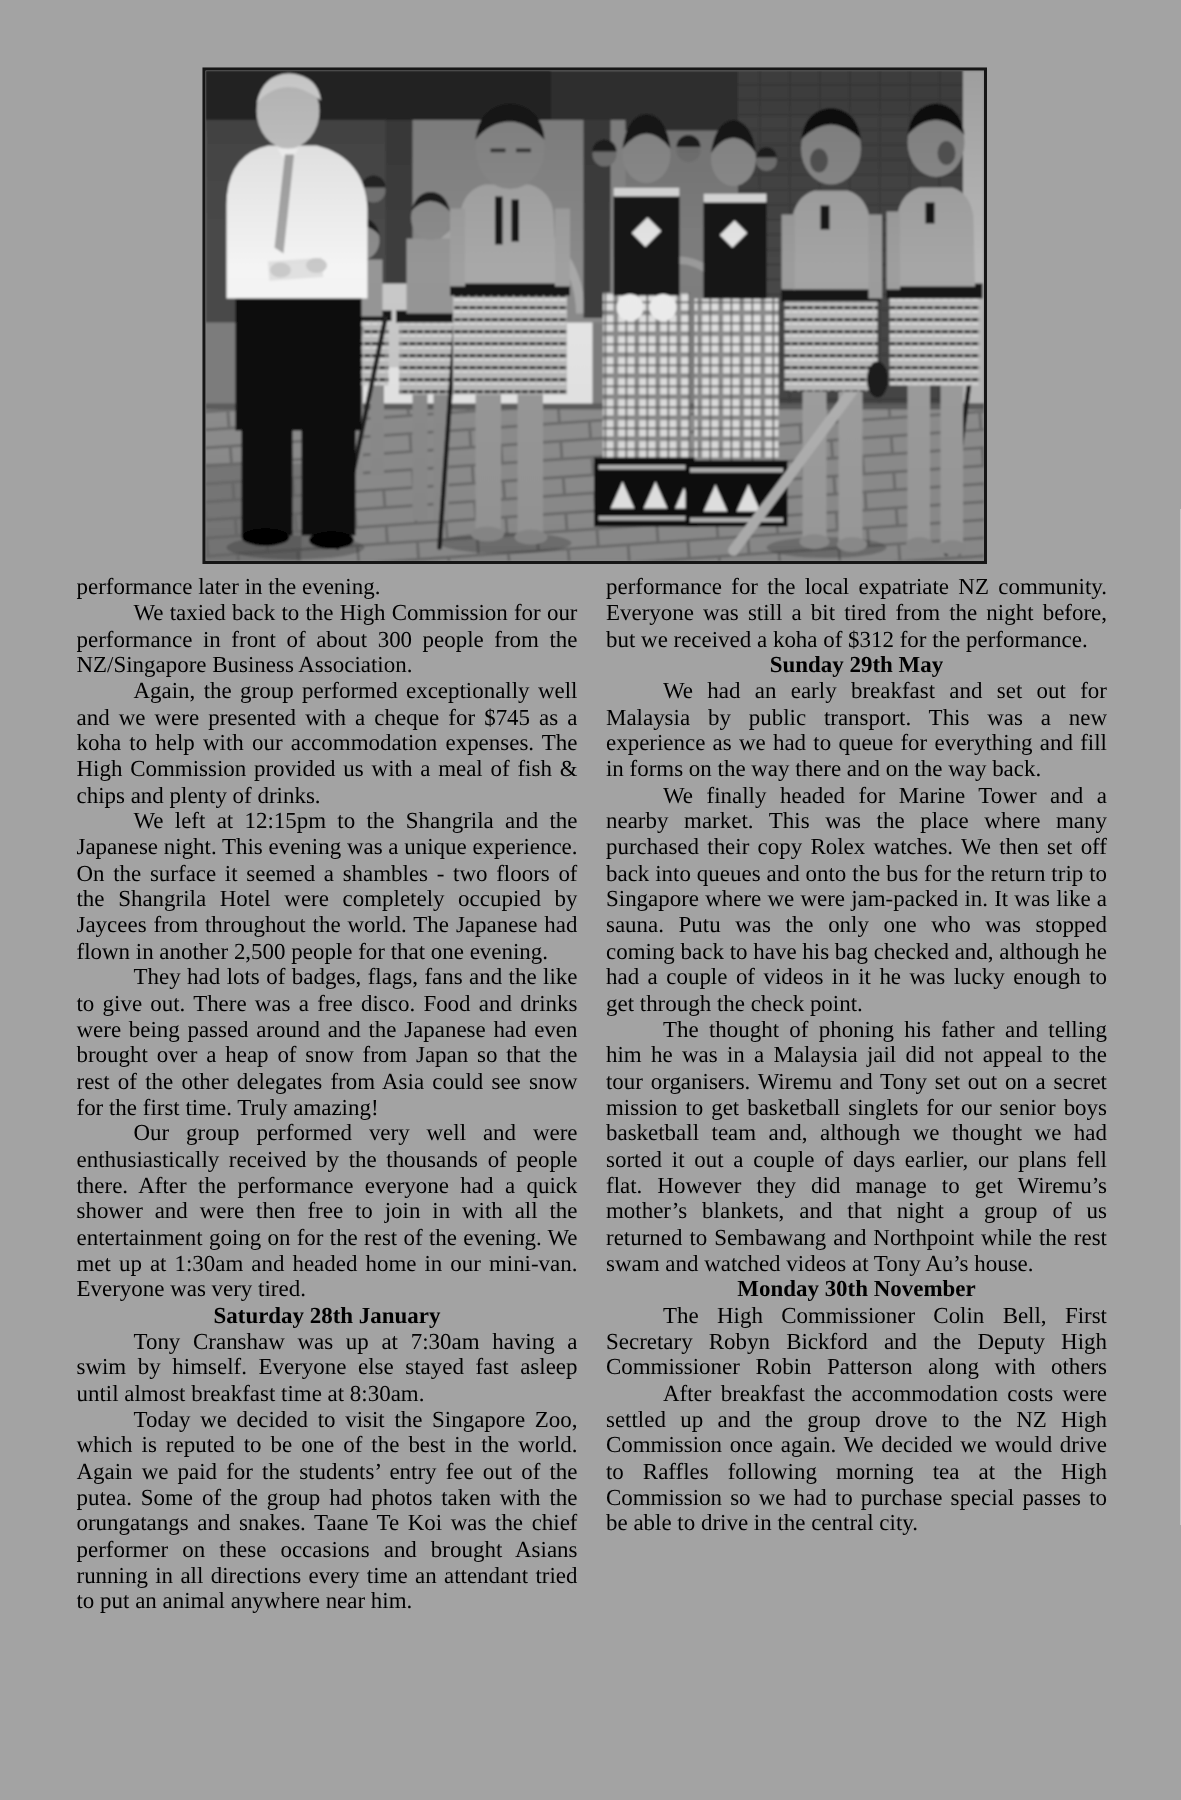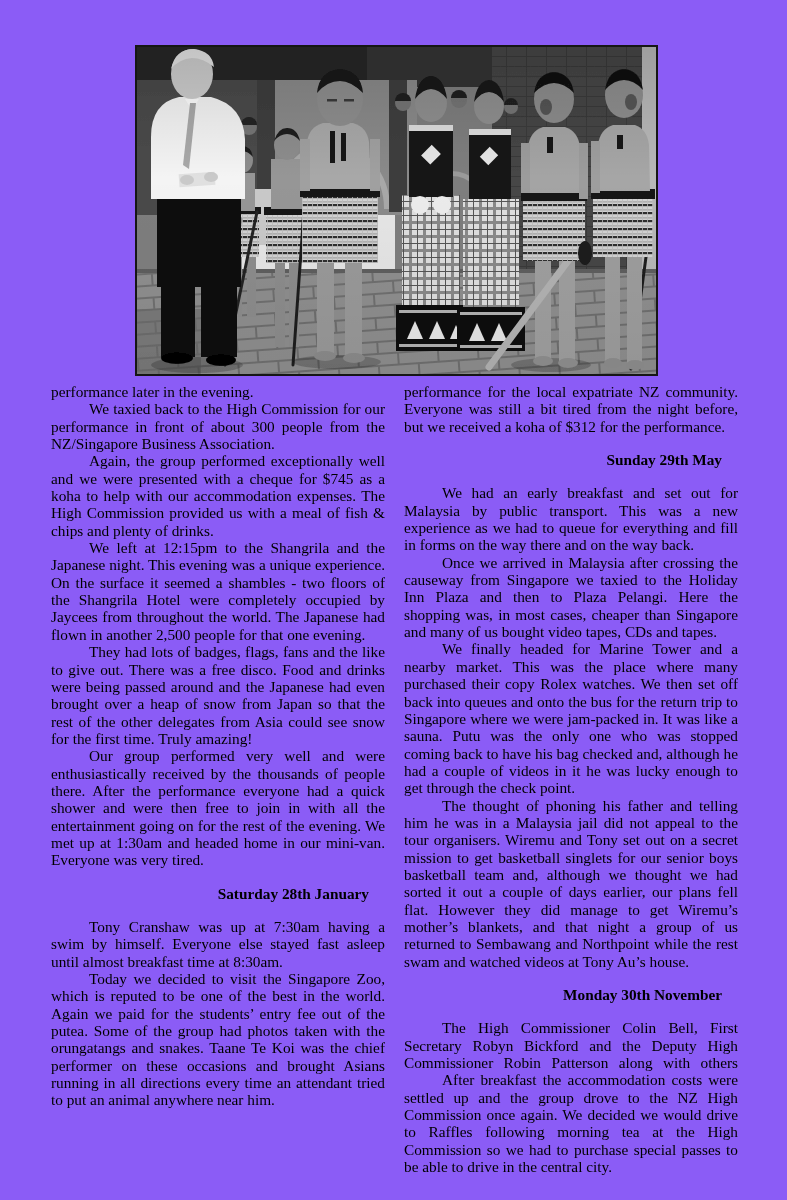--- a/index.html
+++ b/index.html
@@ -1,40 +1,40 @@
 <!DOCTYPE html>
 <html><head>
 <meta charset="utf-8">
 <style>
   html,body{margin:0;padding:0}
   body{
     width:787px;height:1200px;position:relative;overflow:hidden;
     background:#ffffff;color:#000;
     font-family:"Liberation Serif","DejaVu Serif",serif;
   }
-  .page{position:absolute;inset:0;background:#8b5cf6}
+  .page{position:absolute;inset:0;background:#a3a3a3}
   .photo-frame{
     position:absolute;left:135px;top:45px;width:523px;height:331px;
     margin:0;border:2px solid #161616;box-sizing:border-box;
     background:#8a8a8a;overflow:hidden;
   }
   .photo-frame svg{display:block;width:100%;height:100%}
   .columns{
     position:absolute;left:51px;top:383px;width:687px;height:792px;
     display:flex;gap:19px;overflow:hidden;
   }
   .col{width:334px;height:100%;overflow:hidden}
   .para{
     margin:0;font-size:15.3px;line-height:17.35px;
     text-align:justify;text-justify:inter-word;
   }
   .indent{text-indent:38px}
   .head{
-    margin:16px;font-size:15.3px;line-height:17.35px;
-    font-weight:bold;text-align:right;
+    margin:0;font-size:15.3px;line-height:17.35px;
+    font-weight:bold;text-align:center;
   }
   .cont-end{text-align-last:justify}
 </style>
 </head>
 <body>
 
 <div class="page">
 
   <figure class="photo-frame" aria-label="Black and white photograph of a Maori kapa haka performance group standing in lines on a brick courtyard: bare-chested men in striped piupiu flax skirts holding long sticks, women in dark taniko bodices with poi and long patterned skirts, and a balding man in a white shirt and dark trousers standing at the left in front of an arched building">
     <svg viewBox="0 0 519 327" preserveAspectRatio="none">
@@ -253,21 +253,20 @@
       <p class="para indent">They had lots of badges, flags, fans and the like to give out. There was a free disco. Food and drinks were being passed around and the Japanese had even brought over a heap of snow from Japan so that the rest of the other delegates from Asia could see snow for the first time. Truly amazing!</p>
       <p class="para indent">Our group performed very well and were enthusiastically received by the thousands of people there. After the performance everyone had a quick shower and were then free to join in with all the entertainment going on for the rest of the evening. We met up at 1:30am and headed home in our mini-van. Everyone was very tired.</p>
       <h3 class="head">Saturday 28th January</h3>
       <p class="para indent">Tony Cranshaw was up at 7:30am having a swim by himself. Everyone else stayed fast asleep until almost breakfast time at 8:30am.</p>
       <p class="para indent">Today we decided to visit the Singapore Zoo, which is reputed to be one of the best in the world. Again we paid for the students’ entry fee out of the putea. Some of the group had photos taken with the orungatangs and snakes. Taane Te Koi was the chief performer on these occasions and brought Asians running in all directions every time an attendant tried to put an animal anywhere near him.</p>
     </div>
     <div class="col">
       <p class="para">performance for the local expatriate NZ community. Everyone was still a bit tired from the night before, but we received a koha of $312 for the performance.</p>
       <h3 class="head">Sunday 29th May</h3>
       <p class="para indent">We had an early breakfast and set out for Malaysia by public transport. This was a new experience as we had to queue for everything and fill in forms on the way there and on the way back.</p>
-      <p class="para indent">Once we arrived in Malaysia after crossing the causeway from Singapore we taxied to the Holiday Inn Plaza and then to Plaza Pelangi. Here the shopping was, in most cases, cheaper than Singapore and many of us bought video tapes, CDs and tapes.</p>
       <p class="para indent">We finally headed for Marine Tower and a nearby market. This was the place where many purchased their copy Rolex watches. We then set off back into queues and onto the bus for the return trip to Singapore where we were jam-packed in. It was like a sauna. Putu was the only one who was stopped coming back to have his bag checked and, although he had a couple of videos in it he was lucky enough to get through the check point.</p>
       <p class="para indent">The thought of phoning his father and telling him he was in a Malaysia jail did not appeal to the tour organisers. Wiremu and Tony set out on a secret mission to get basketball singlets for our senior boys basketball team and, although we thought we had sorted it out a couple of days earlier, our plans fell flat. However they did manage to get Wiremu’s mother’s blankets, and that night a group of us returned to Sembawang and Northpoint while the rest swam and watched videos at Tony Au’s house.</p>
       <h3 class="head">Monday 30th November</h3>
       <p class="para indent cont-end">The High Commissioner Colin Bell, First Secretary Robyn Bickford and the Deputy High Commissioner Robin Patterson along with others</p>
       <p class="para indent">After breakfast the accommodation costs were settled up and the group drove to the NZ High Commission once again. We decided we would drive to Raffles following morning tea at the High Commission so we had to purchase special passes to be able to drive in the central city.</p>
     </div>
   </div>
 
 </div>
 

